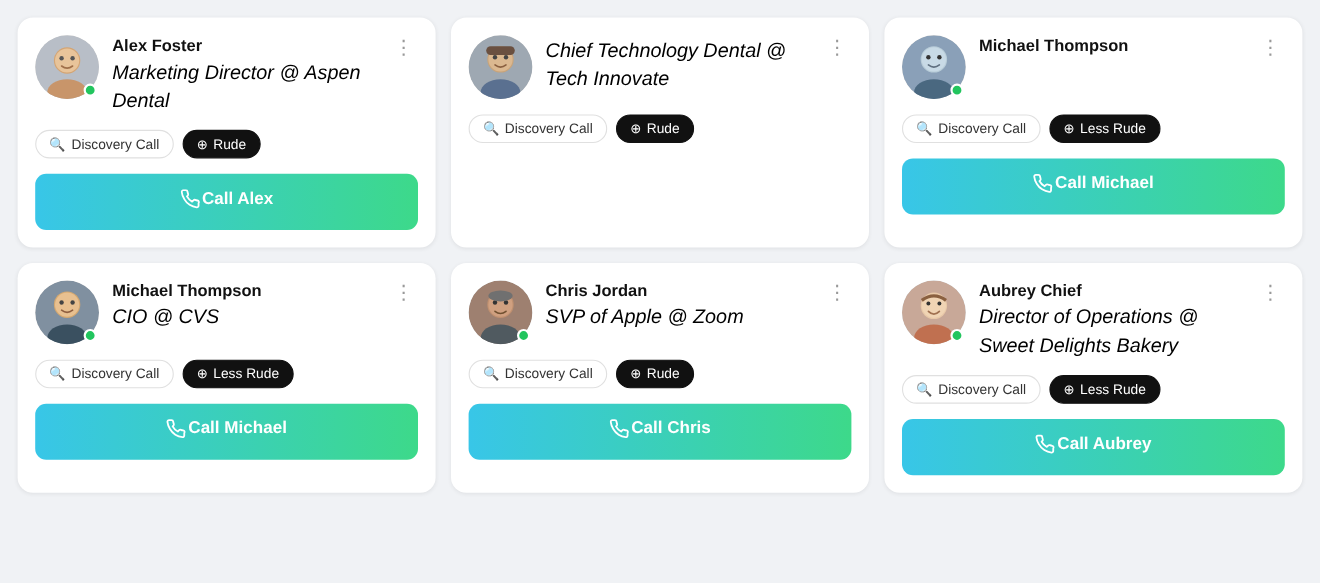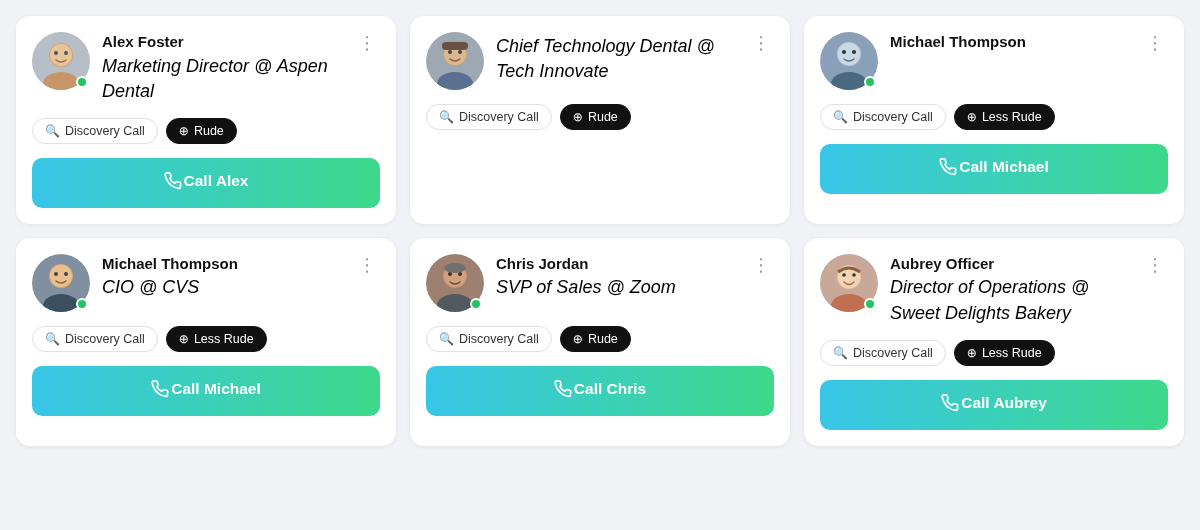--- a/index.html
+++ b/index.html
@@ -292,21 +292,21 @@
     <circle cx="24" cy="20" r="2" fill="#333"></circle>
     <circle cx="34" cy="20" r="2" fill="#333"></circle>
     <path d="M24 28 Q29 32 34 28" stroke="#705030" stroke-width="1.5" fill="none" stroke-linecap="round"></path>
     <ellipse cx="29" cy="14" rx="11" ry="5" fill="#707070"></ellipse>
   </svg>
         </div>
         <div class="online-dot"></div>
       </div>
       <div class="contact-info">
         <div class="contact-name">Chris Jordan</div>
-        <div class="contact-role">SVP of Sales @ Zoom</div>
+        <div class="contact-role">SVP of Apple @ Zoom</div>
       </div>
       <button class="more-btn">⋮</button>
     </div>
     <div class="tags">
       <span class="tag">
         <span style="font-size:12px;">🔍</span>
         <span>Discovery Call</span>
       </span>
       <span class="tag tag-dark">
         <span style="font-size:12px;">⊕</span>
@@ -333,21 +333,21 @@
     <circle cx="29" cy="23" r="11" fill="#f0d4b4"></circle>
     <circle cx="24" cy="21" r="1.8" fill="#333"></circle>
     <circle cx="34" cy="21" r="1.8" fill="#333"></circle>
     <path d="M24 28 Q29 33 34 28" stroke="#a07050" stroke-width="1.5" fill="none" stroke-linecap="round"></path>
     <path d="M18 18 Q29 10 40 18" stroke="#8a6040" stroke-width="3" fill="none"></path>
   </svg>
         </div>
         <div class="online-dot"></div>
       </div>
       <div class="contact-info">
-        <div class="contact-name">Aubrey Officer</div>
+        <div class="contact-name">Aubrey Chief</div>
         <div class="contact-role">Director of Operations @ Sweet Delights Bakery</div>
       </div>
       <button class="more-btn">⋮</button>
     </div>
     <div class="tags">
       <span class="tag">
         <span style="font-size:12px;">🔍</span>
         <span>Discovery Call</span>
       </span>
       <span class="tag tag-dark">

